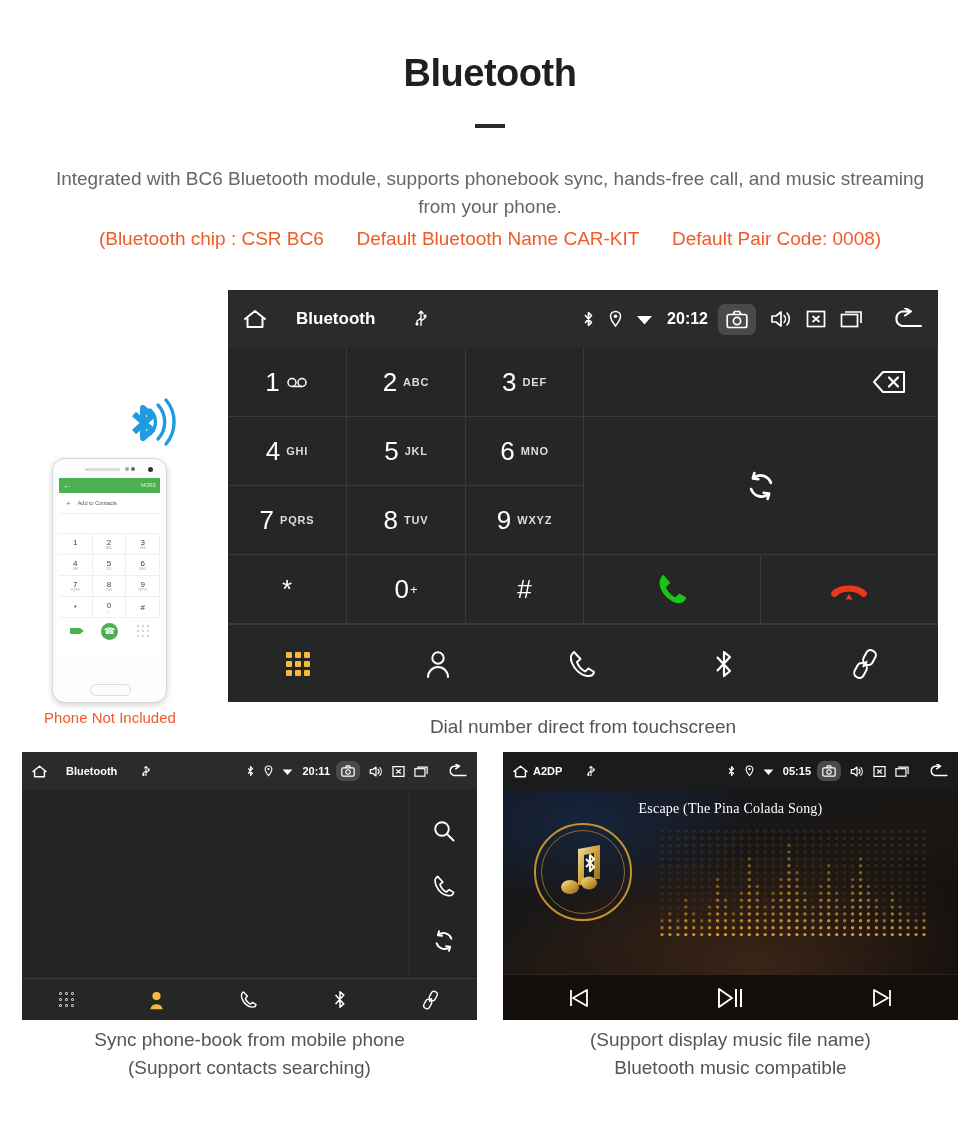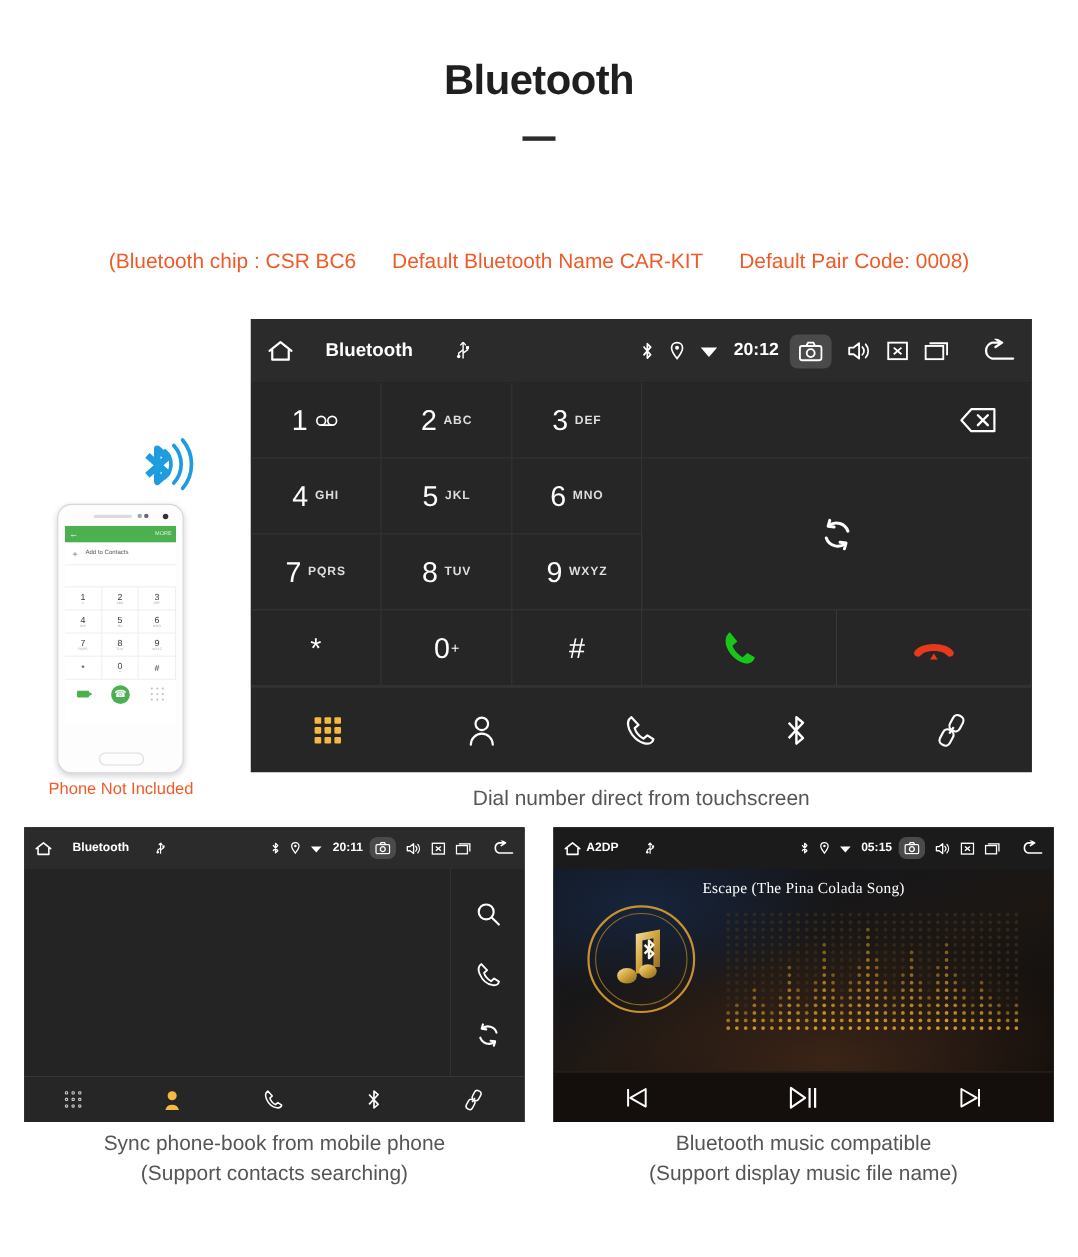--- a/index.html
+++ b/index.html
@@ -228,20 +228,21 @@
   #cap-contacts { left:22px; top:1026px; width:455px; }
   #cap-music { left:503px; top:1026px; width:455px; }
 </style>
 </head>
 <body>
 
 <div class="page">
 
   <div class="title">Bluetooth</div>
   <div class="title-rule"></div>
+  <div class="subtitle">Integrated with BC6 Bluetooth module, supports phonebook sync, hands-free call, and music streaming from your phone.</div>
   <div class="specline">
     <span>(Bluetooth chip : CSR BC6</span>
     <span class="sp-gap"></span>
     <span>Default Bluetooth Name CAR-KIT</span>
     <span class="sp-gap"></span>
     <span>Default Pair Code: 0008)</span>
   </div>
 
   <svg id="bt-wave" viewBox="0 0 80 62">
     <g fill="none" stroke="#1e9ce0" stroke-width="3.4" stroke-linecap="round">
@@ -1338,17 +1339,17 @@
       </span>
       <span class="ico">
         <svg width="24" height="22" viewBox="0 0 24 22">
             <path d="M19 3 L19 19 M3 3 L3 19 L17 11 Z" fill="none" stroke="#fff" stroke-width="1.8" stroke-linejoin="round"></path>
           </svg>
       </span>
     </div>
   </div>
 
   <div class="cap" id="cap-music">
+    <div>(Support display music file name)</div>
     <div>Bluetooth music compatible</div>
-    <div>(Support display music file name)</div>
   </div>
 
 </div>
 
 </body></html>

